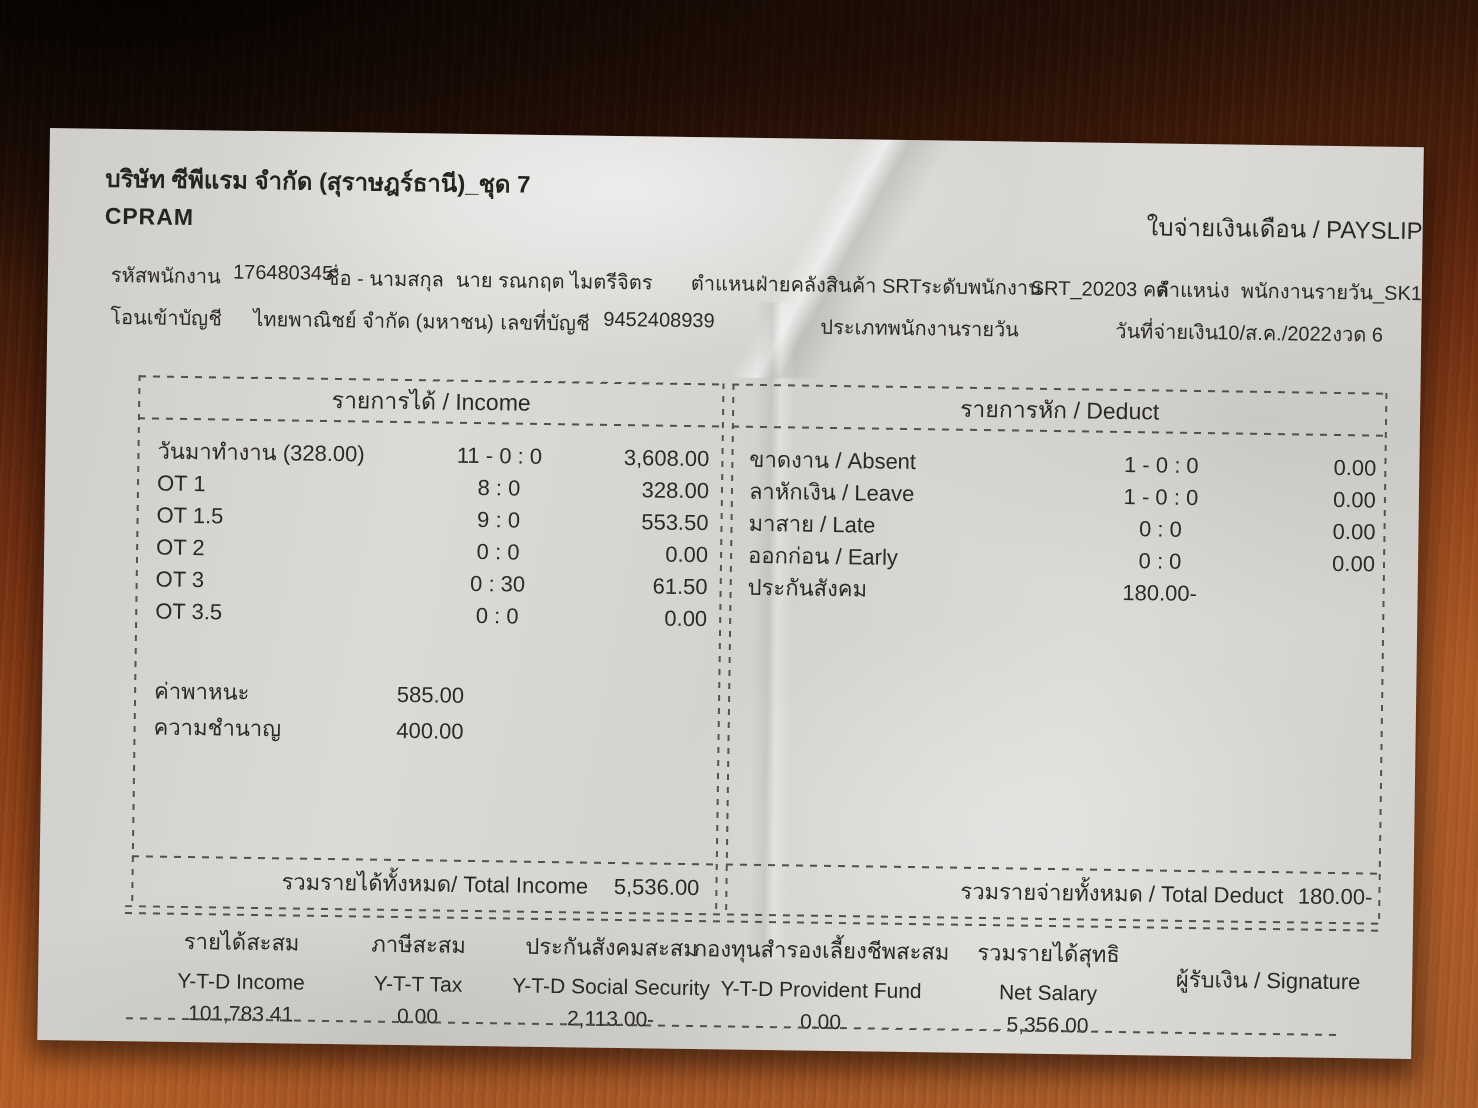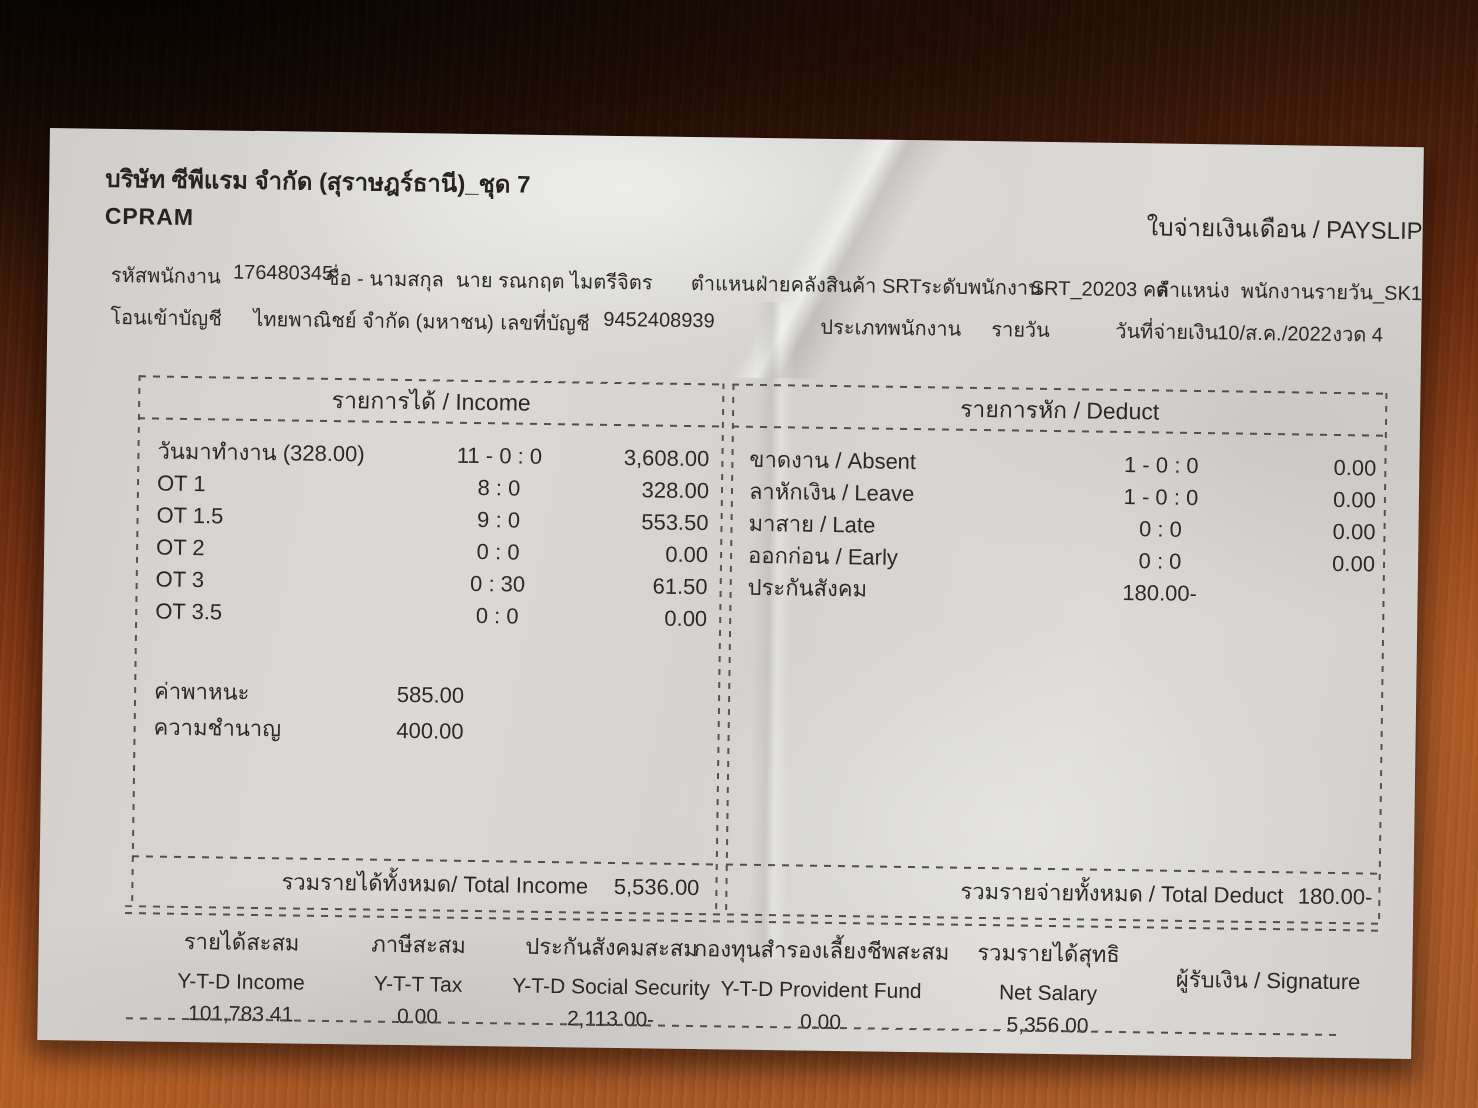--- a/index.html
+++ b/index.html
@@ -101,24 +101,24 @@
     <span class="inf r1" style="left:873px">ระดับพนักงาน</span>
     <span class="inf r1" style="left:983px">SRT_20203 คลั</span>
     <span class="inf r1" style="left:1108px">ตำแหน่ง</span>
     <span class="inf r1" style="left:1193px">พนักงานรายวัน_SK1.:</span>
 
     <span class="inf r2" style="left:63px">โอนเข้าบัญชี</span>
     <span class="inf r2" style="left:206px">ไทยพาณิชย์  จำกัด (มหาชน)</span>
     <span class="inf r2" style="left:453px">เลขที่บัญชี</span>
     <span class="inf r2" style="left:556px">9452408939</span>
     <span class="inf r2" style="left:773px">ประเภทพนักงาน</span>
-    <span class="inf r2" style="left:944px">รายวัน</span>
+    <span class="inf r2" style="left:913px">รายวัน</span>
     <span class="inf r2" style="left:1068px">วันที่จ่ายเงิน</span>
     <span class="inf r2" style="left:1170px">10/ส.ค./2022</span>
-    <span class="inf r2" style="left:1285px">งวด 4</span>
+    <span class="inf r2" style="left:1285px">งวด 6</span>
 
     <div class="sec sec-income">
       <div class="hdash"></div>
       <div class="sec-header">รายการได้ / Income</div>
       <div class="hdash"></div>
       <div class="sec-body">
         <div class="row">
           <span class="cell lbl">วันมาทำงาน  (328.00)</span>
           <span class="cell time">11 - 0 : 0</span>
           <span class="cell amt">3,608.00</span>

